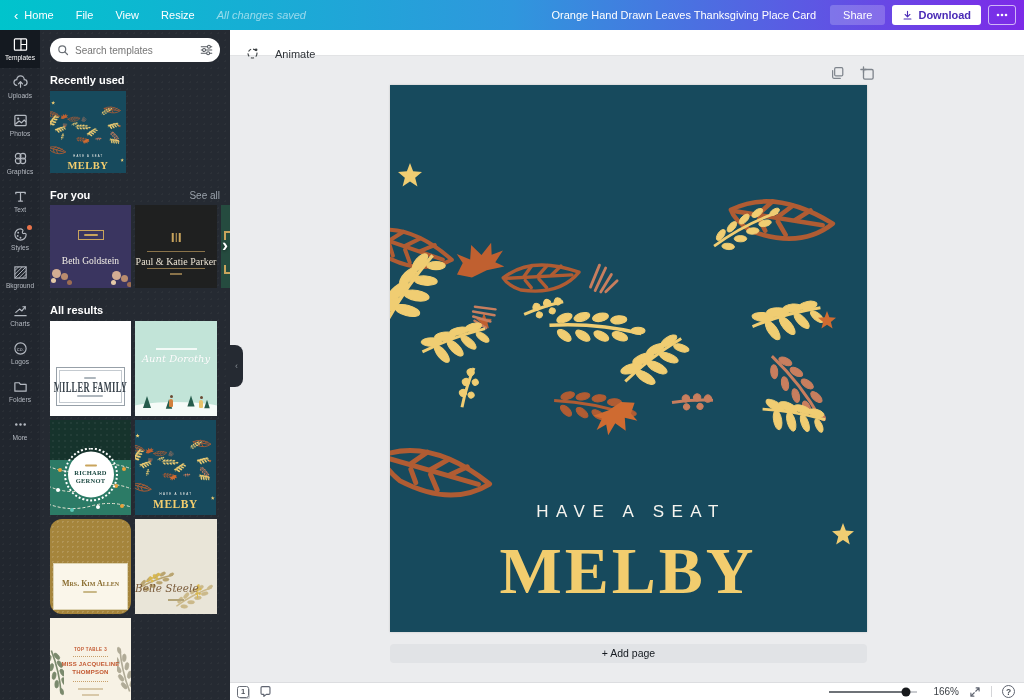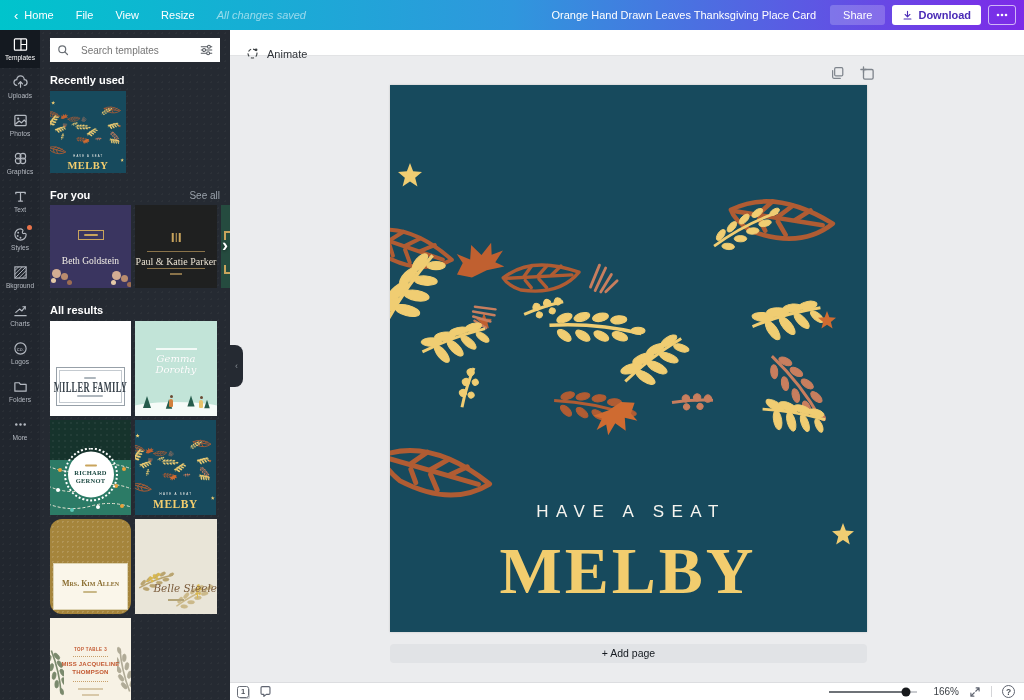--- a/index.html
+++ b/index.html
@@ -29,22 +29,22 @@
   .rail-item { height:38px; display:flex; flex-direction:column; align-items:center; justify-content:center;
     gap:2px; color:#b5bac2; font-size:6.6px; cursor:pointer; position:relative; }
   .rail-item.active { background:#141920; color:#fff; }
   .rail-item svg { display:block; }
   .notif-dot { position:absolute; top:5px; right:8px; width:5px; height:5px; border-radius:50%; background:#e8734a; }
 
   
   .panel { position:absolute; left:40px; top:30px; width:190px; height:670px; background:#252a32;
     padding:8px 10px 0 10px; overflow:hidden; z-index:20;
     background-image:radial-gradient(rgba(255,255,255,.03) 1px, transparent 1px); background-size:7px 7px;}
-  .search-box { height:24px; background:#fff; border-radius:0; display:flex; align-items:center;
-    padding:0 7px; gap:12px; margin-bottom:12px; }
+  .search-box { height:24px; background:#fff; border-radius:12px; display:flex; align-items:center;
+    padding:0 7px; gap:6px; margin-bottom:12px; }
   .search-box input { flex:1; min-width:0; border:0; outline:0; font-size:10px; color:#333;
     font-family:"Liberation Sans",sans-serif; background:transparent;}
   .sec-label { color:#fff; font-size:11px; font-weight:bold; margin-bottom:5px; }
   .sec-header { display:flex; justify-content:space-between; align-items:center; margin-bottom:4px; }
   .see-all { color:#9aa2ab; font-size:10px; cursor:pointer; }
   .thumb-recent { width:76px; height:82px; margin-bottom:16px; overflow:hidden; position:relative; cursor:pointer; }
   .fy-row { display:flex; gap:4px; height:83px; margin:0 -10px 16px 0; position:relative; overflow:hidden; }
   .fy-card { flex:none; height:83px; position:relative; overflow:hidden; cursor:pointer; }
   .fy-chev { position:absolute; right:2px; top:31px; color:#fff; font-size:18px; font-weight:bold;
     text-shadow:0 1px 3px rgba(0,0,0,.5); cursor:pointer; z-index:3; line-height:1;}
@@ -101,21 +101,21 @@
   .badge .greek { width:12px; height:2px; background:#c9a45c; }
   .badge-name { color:#1d4a43; font-weight:bold; font-size:6.5px; text-align:center; line-height:1.25;
     font-family:"Liberation Serif",serif; letter-spacing:.2px; width:40px;}
   .card-kim { background:#a5853c;
     background-image:radial-gradient(rgba(255,255,255,.14) 1px, transparent 1px); background-size:5px 5px;border-radius:12px;}
   .kim-panel { position:absolute; left:4%; top:46%; width:92%; bottom:4%; background:#faf6ea; border:1px solid #ddd3b2;
     display:flex; flex-direction:column; align-items:center; justify-content:center; gap:3px;}
   .kim-name { color:#8a6d2f; font-family:"Liberation Serif",serif; font-variant:small-caps; font-weight:bold; font-size:8px; }
   .kim-panel .greek { width:14px; height:2px; background:#c9b887; }
   .card-belle { background:#e9e5d8; }
-  .belle-name { position:absolute; left:0; right:0; top:66%; text-align:right; color:#7a5b3a;
+  .belle-name { position:absolute; left:0; right:0; top:66%; text-align:left; color:#7a5b3a;
     font-family:"DejaVu Serif",serif; font-style:italic; font-size:10.5px; }
   .belle-sub { position:absolute; left:50%; top:84%; transform:translateX(-50%); width:16px; height:2px; background:#b3a478; }
   .card-jacq { background:#f7f2e5; }
   .jacq-top { position:absolute; left:0; right:0; top:30%; text-align:center; color:#c2572f; font-size:4.5px;
     font-weight:bold; letter-spacing:.4px;}
   .jacq-dots { position:absolute; left:28%; width:44%; border-top:1px dotted #c8a06a; }
   .jacq-name { position:absolute; left:12%; right:12%; top:44%; text-align:center; color:#c2572f;
     font-size:6px; font-weight:bold; line-height:1.4; letter-spacing:.2px;}
   .jacq-greek { position:absolute; left:35%; width:30%; height:2px; background:#d8c8a8; }
   .side-sprig { position:absolute; top:28%; }
@@ -123,21 +123,21 @@
 
   
   .collapse-tab { position:absolute; left:230px; top:345px; width:13px; height:42px; background:#252a32;
     border-radius:0 8px 8px 0; display:flex; align-items:center; justify-content:center;
     color:#8a9097; font-size:9px; cursor:pointer; z-index:21;}
 
   
   .editor-toolbar { position:absolute; left:230px; top:30px; right:0; height:26px; background:#fff;
     border-bottom:1px solid #e2e3e5; display:flex; align-items:center; padding:0 10px; gap:7px;
     font-size:11px; color:#2f3338; z-index:10;}
-  .animate-btn { display:flex; align-items:center; gap:8px; cursor:pointer; padding:3px 6px; border-radius:4px;margin-top:22px; }
+  .animate-btn { display:flex; align-items:center; gap:16px; cursor:pointer; padding:3px 6px; border-radius:4px;margin-top:22px; }
   .workspace { position:absolute; left:230px; top:56px; right:0; bottom:18px; background:#ebecee; }
   .page-actions { position:absolute; left:831px; top:66px; display:flex; gap:16px; color:#7e848c; z-index:11; }
   .page-actions svg { cursor:pointer; display:block; }
   .design-canvas { position:absolute; left:390px; top:85px; width:477px; height:547px;
     box-shadow:0 0 2px rgba(0,0,0,.18); z-index:5; cursor:pointer; }
   .design-canvas svg { display:block; }
   .svg-tagline { fill:#f6f4ef; font-family:"Liberation Sans",sans-serif; font-size:17px; letter-spacing:7.5px; }
   .svg-name { fill:#f2cd6e; font-family:"Liberation Serif",serif; font-weight:bold; font-size:66px; letter-spacing:3px; }
   .add-page { position:absolute; left:390px; top:644px; width:477px; height:19px; background:#e1e3e6;
     border-radius:4px; text-align:center; line-height:19px; font-size:10.5px; color:#14191f; cursor:pointer; z-index:5;}
@@ -409,21 +409,21 @@
   <div class="results-grid">
     <div class="r-card card-miller">
       <div class="miller-frame">
         <i class="greek" style="width:12px;height:2px;background:#aeb6bd"></i>
         <div class="miller-name">MILLER FAMILY</div>
         <i class="greek" style="width:26px;height:2px;background:#aeb6bd"></i>
       </div>
     </div>
     <div class="r-card card-dorothy">
       <i class="dorothy-top"></i>
-      <div class="dorothy-name">Gemma Dorothy</div>
+      <div class="dorothy-name">Aunt Dorothy</div>
       <div class="snow-ground"></div>
       <i class="tree" style="left:8px; bottom:8px"></i>
       <i class="tree" style="left:30px; bottom:6px; transform:scale(.8)"></i>
       <i class="tree" style="right:22px; bottom:9px; transform:scale(.9)"></i>
       <i class="tree" style="right:6px; bottom:6px; transform:scale(.7)"></i>
       <i class="skater" style="left:34px; bottom:9px; background:#d2803c"></i>
       <i class="skater" style="right:14px; bottom:8px; background:#e8c36a"></i>
     </div>
     <div class="r-card card-richard">
       <div class="richard-bottom">

